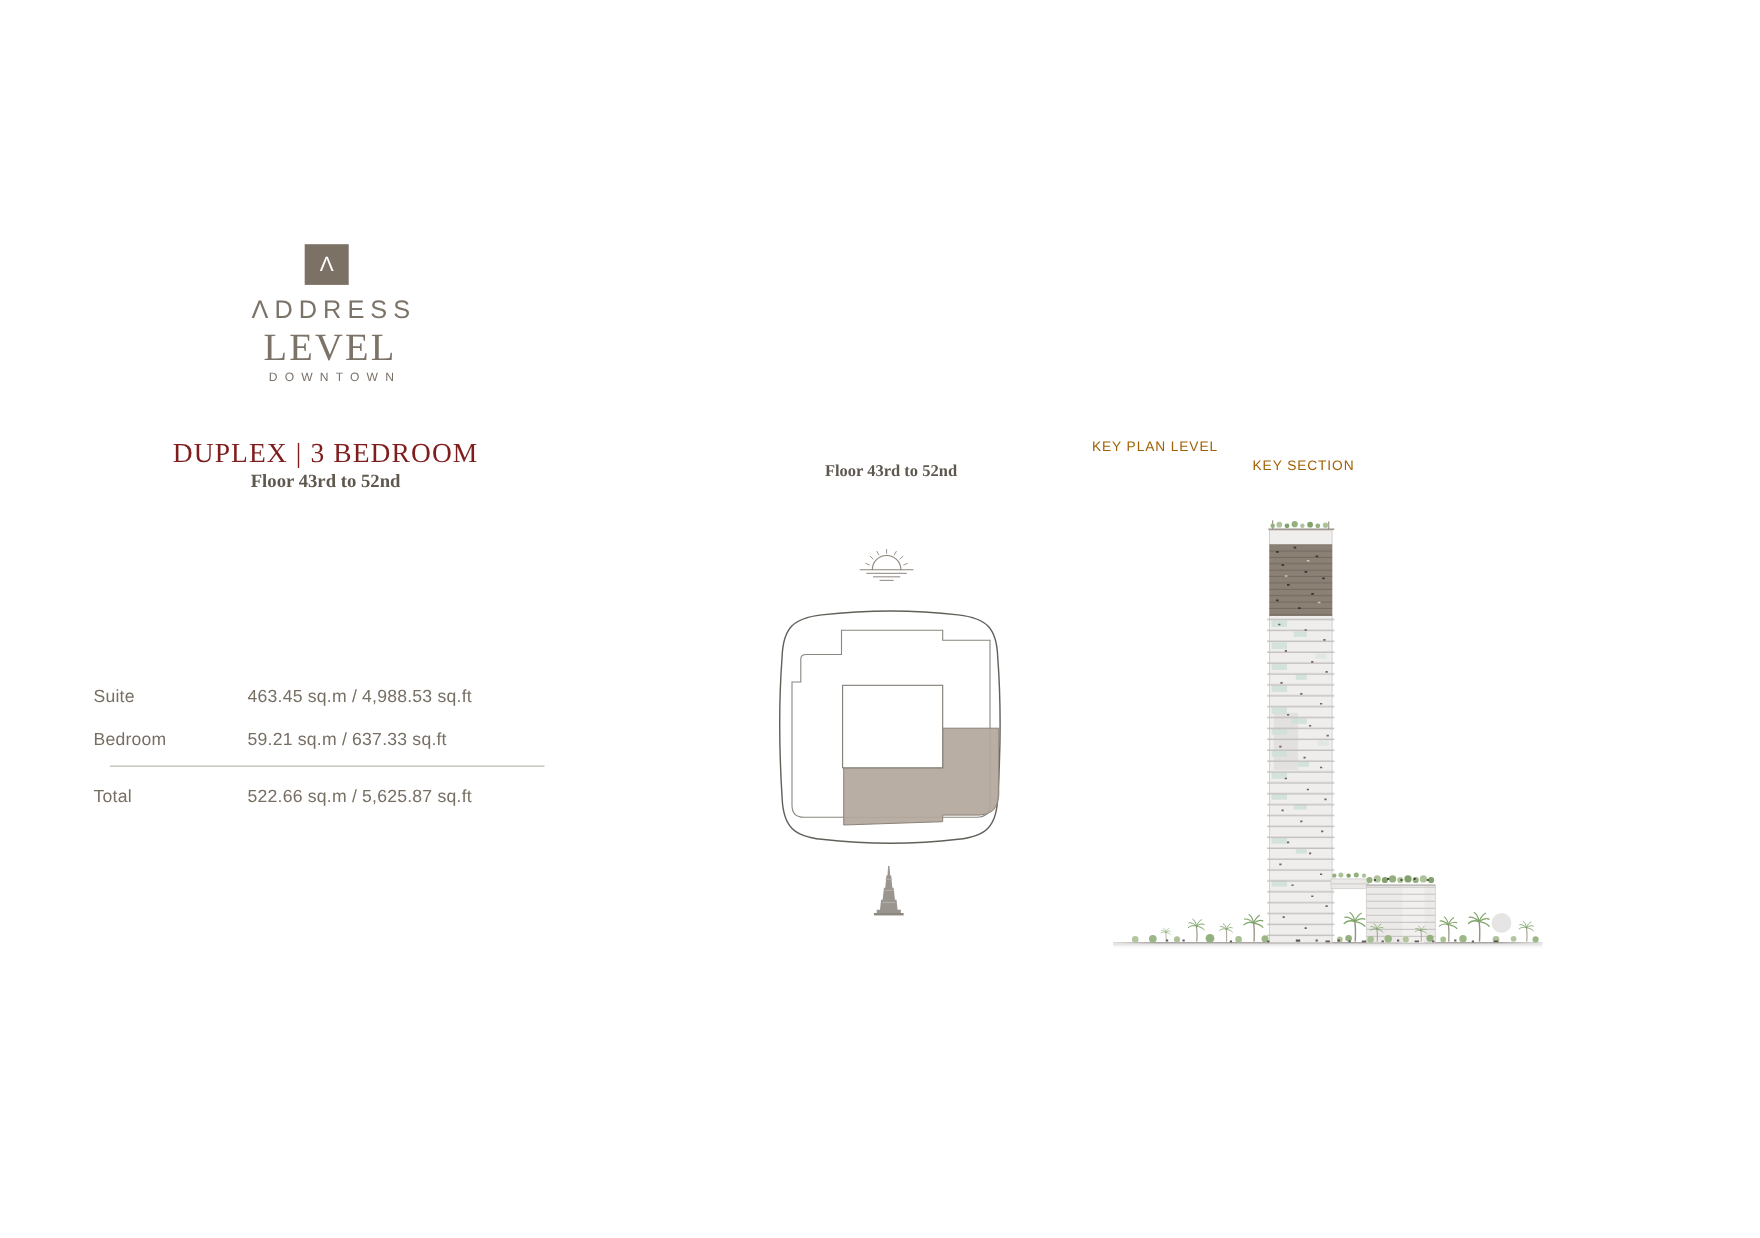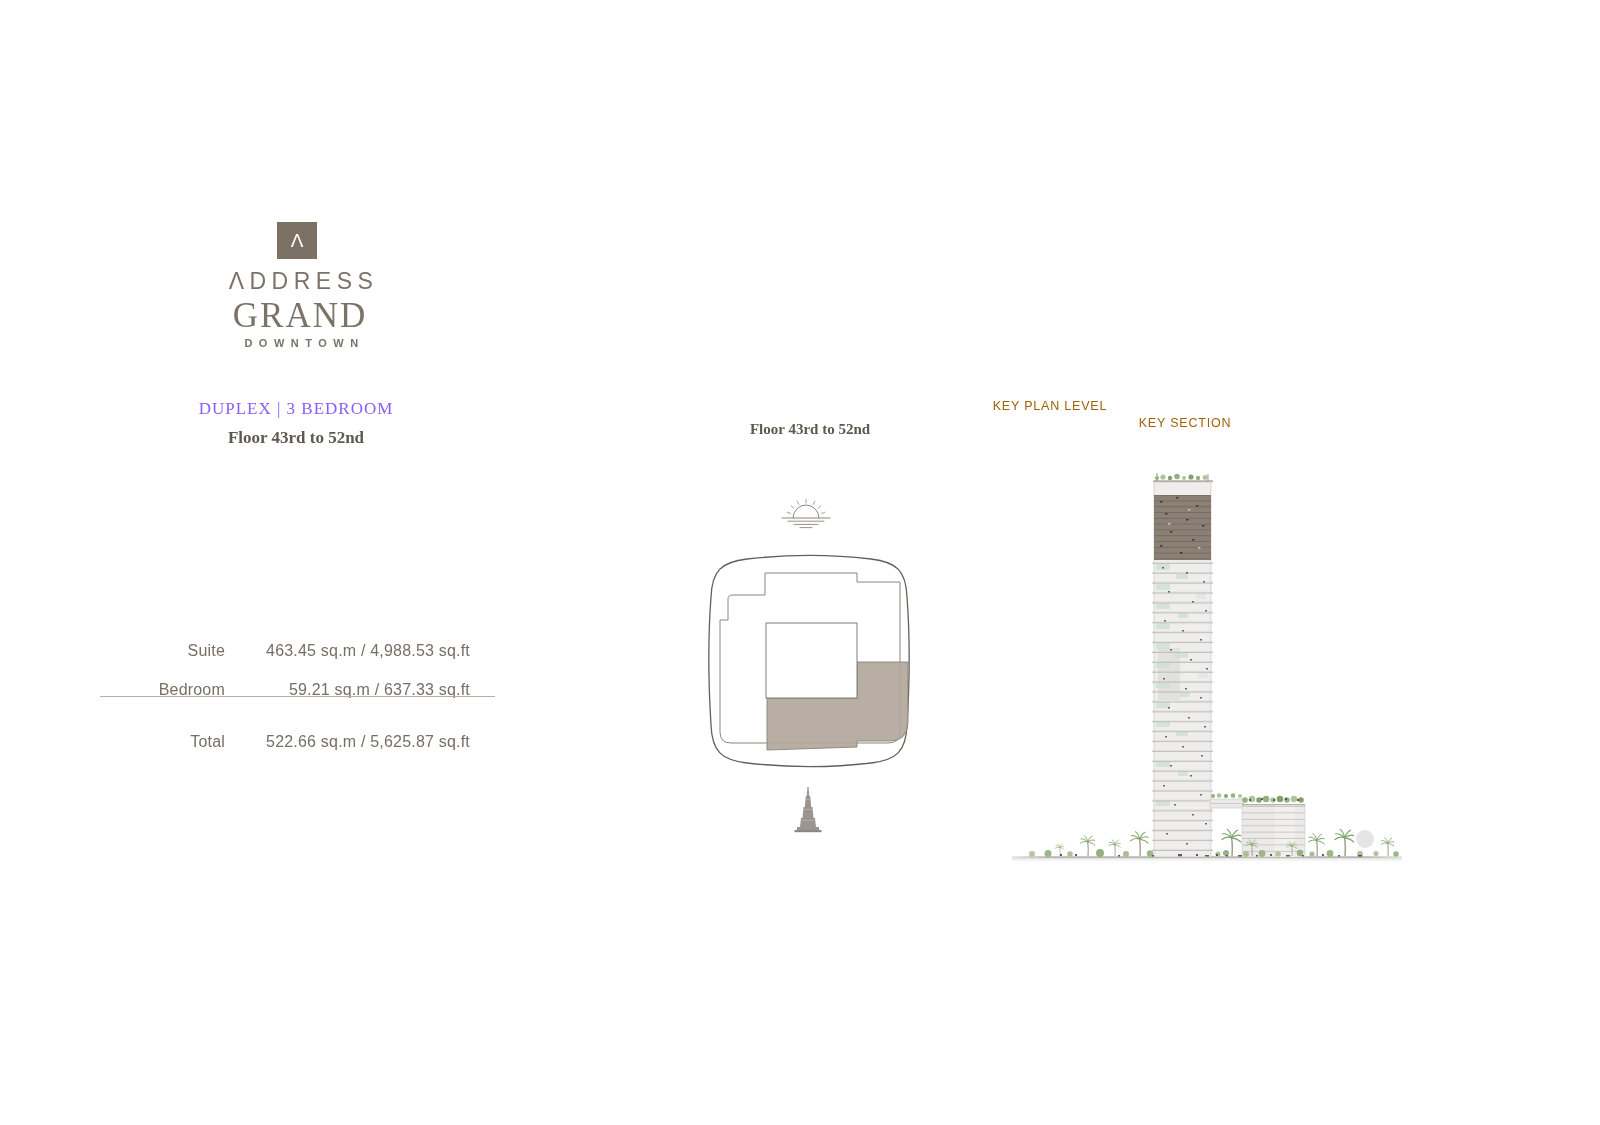--- a/index.html
+++ b/index.html
@@ -9,32 +9,32 @@
   .ctr{text-align:center;}
   
   .brand-mark{left:277px;top:222px;width:40px;height:37px;background:#7b7165;
               display:flex;align-items:center;justify-content:center;}
   .brand-mark span{color:#fff;font-size:19px;font-family:"Liberation Sans",sans-serif;}
   .brand-l1{left:198px;top:268px;width:200px;font-size:23px;letter-spacing:5.5px;padding-left:5.5px;
             color:#7b7268;font-weight:400;}
   .brand-l2{left:198px;top:296px;width:200px;font-size:35px;letter-spacing:2px;padding-left:2px;
             color:#7b7268;font-family:"Liberation Serif",serif;font-weight:400;}
   .brand-l3{left:198px;top:337px;width:200px;font-size:11px;letter-spacing:6.5px;padding-left:6.5px;
-            color:#7b7268;font-weight:bold;}
-  
-  .unit-title{left:130px;top:399px;width:332px;font-size:17px;letter-spacing:1px;color:#8b5cf6;
+            color:#7b7268;}
+  
+  .unit-title{left:130px;top:399px;width:332px;font-size:25px;letter-spacing:1px;color:#7f1d1d;
               font-family:"Liberation Serif",serif;}
   .unit-floors{left:130px;top:428px;width:332px;font-size:17px;color:#5f584f;font-weight:600;
                font-family:"Liberation Serif",serif;}
   
   .tbl-title{left:85px;top:584px;width:430px;font-size:19px;font-weight:700;color:#6b635a;
              font-family:"Liberation Serif",serif;}
   .tbl-row{left:85px;width:385px;display:grid;grid-template-columns:140px 245px;
            font-size:16px;color:#776e64;letter-spacing:.2px;}
-  .tbl-row .cell{text-align:right;margin-top:17px;}
+  .tbl-row .cell{text-align:left;}
   .row-suite{top:625px;}
   .row-balcony{top:664px;}
   .row-total{top:716px;}
   .tbl-divider{left:100px;top:696px;width:395px;height:0;border-top:1px solid #b5afa8;}
   
   .plan-floor-label{left:710px;top:421px;width:200px;font-size:15px;color:#5f584f;font-weight:600;
                     font-family:"Liberation Serif",serif;}
   
   .key-label{font-size:12.5px;letter-spacing:.8px;color:#a16207;font-weight:500;}
   .lbl-plan{left:960px;top:399px;width:180px;}
@@ -42,21 +42,21 @@
 </style>
 </head>
 <body>
 
 <div id="page">
 
   <div class="abs brand-mark">
     <span>Λ</span>
   </div>
   <div class="abs ctr brand-l1">ΛDDRESS</div>
-  <div class="abs ctr brand-l2">GRAND</div>
+  <div class="abs ctr brand-l2">LEVEL</div>
   <div class="abs ctr brand-l3">DOWNTOWN</div>
 
   <div class="abs ctr unit-title">DUPLEX | 3 BEDROOM</div>
   <div class="abs ctr unit-floors">Floor 43rd to 52nd</div>
 
   <div class="abs tbl-row row-suite">
     <span class="cell">Suite</span>
     <span class="cell">463.45 sq.m / 4,988.53 sq.ft</span>
   </div>
   <div class="abs tbl-row row-balcony">

